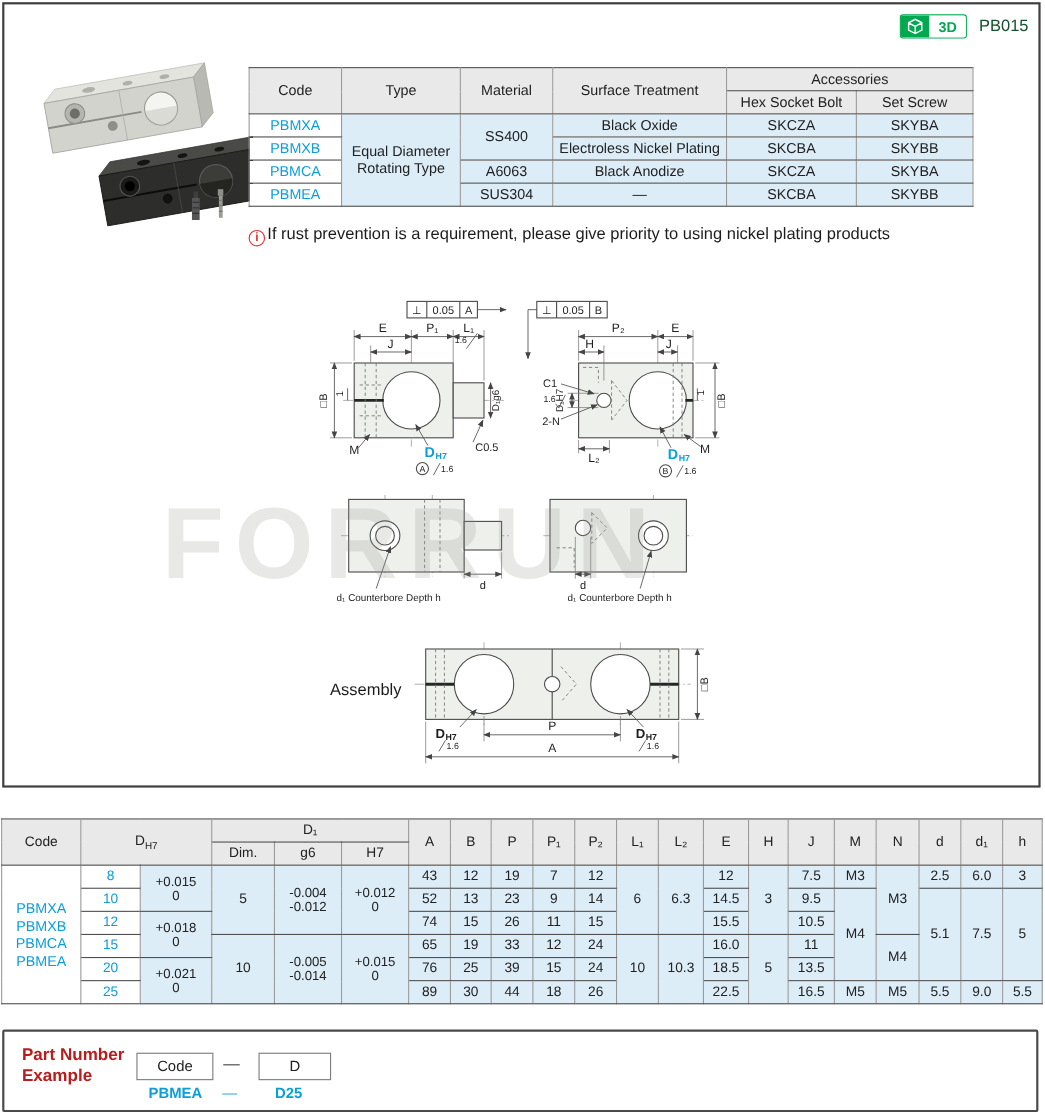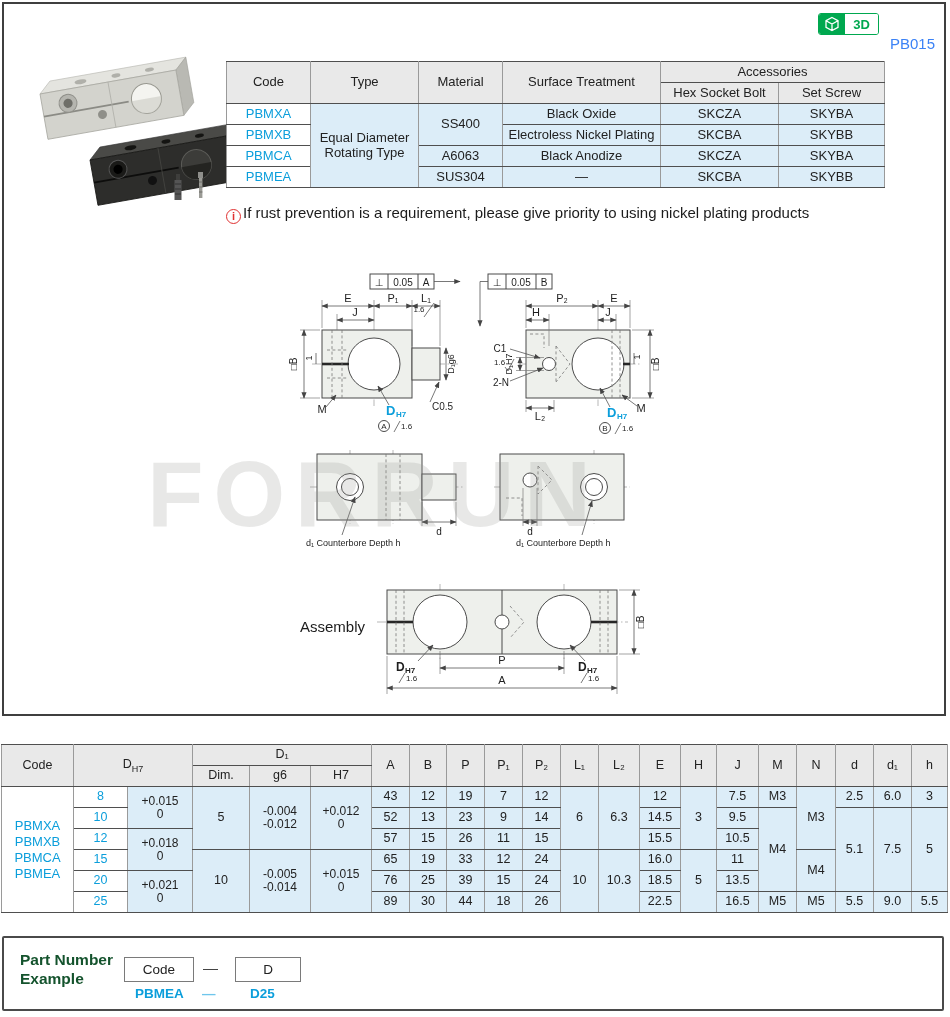--- a/index.html
+++ b/index.html
@@ -9,21 +9,21 @@
   
   .main-box { position:absolute; left:2px; top:2px; width:944px; height:714px;
               border:2px solid #3f3f3f; background:#fff; }
 
   
   .badge-wrap { position:absolute; left:814px; top:9px; display:flex; align-items:center; }
   .badge { display:flex; height:22px; border:1.5px solid #00A84F; border-radius:3px; overflow:hidden; cursor:pointer; }
   .badge-ico { width:26px; background:#00A84F; display:flex; align-items:center; justify-content:center; }
   .badge-3d { width:33px; background:#fff; color:#00A84F; font-weight:bold; font-size:13px;
               display:flex; align-items:center; justify-content:center; }
-  .page-code { position:absolute; left:886px; top:11px; font-size:15px; color:#3b82f6;margin-top:20px; }
+  .page-code { position:absolute; left:886px; top:11px; font-size:15px; color:#14532d; }
 
   
   .photo { position:absolute; left:14px; top:52px; width:212px; height:150px; }
 
   
   .spec-table { position:absolute; left:222px; top:57px; border-collapse:collapse; table-layout:fixed;
                 font-size:13px; color:#222; border:1.5px solid #333; }
   .spec-table td { border-left:1px solid #9a9a9a; border-right:1px solid #9a9a9a;
                    border-top:1px solid #4f4f4f; border-bottom:1px solid #4f4f4f;
                    text-align:center; vertical-align:middle; padding:0 2px; line-height:1.12;
@@ -74,21 +74,21 @@
   .dim-table td.hd { background:#e9e9e9; }
   .dim-table td.wht { background:#fff; }
   .dim-table td.blue { color:#0B9EDB; background:#fff; }
   .dim-table sub { font-size:9px; }
   .tol span { display:block; font-size:12px; line-height:13px; }
   .codes4 div { color:#0B9EDB; font-size:13px; line-height:16px; }
 
   
   .pn-box { position:absolute; left:2px; top:936px; width:942px; height:75px;
             border:2px solid #4a4a4a; border-radius:2px; background:#fff; }
-  .pn-title { position:absolute; left:16px; top:12px; font-size:15.5px; font-weight:bold; color:#14532d; line-height:19px; }
+  .pn-title { position:absolute; left:16px; top:12px; font-size:15.5px; font-weight:bold; color:#b91c1c; line-height:19px; }
   .pn-cbox { position:absolute; top:19px; height:25px; border:1.5px solid #7a7a7a;
              display:flex; align-items:center; justify-content:center; font-size:13.5px; color:#222; background:#fff; }
   .pn-code { left:120px; width:70px; }
   .pn-d { left:231px; width:66px; }
   .pn-dash { position:absolute; left:199px; top:21px; font-size:15px; color:#444; }
   .pn-ex { position:absolute; top:48px; font-size:13.5px; font-weight:bold; color:#0B9EDB; }
   .pn-ex-code { left:131px; }
   .pn-ex-dash { left:198px; color:#6fc6ec; }
   .pn-ex-d { left:246px; }
 </style>
@@ -552,21 +552,21 @@
       <td rowspan="4">5</td>
     </tr>
     <tr>
       <td class="blue">12</td>
       <td rowspan="2">
             <div class="tol">
               <span>+0.018</span>
               <span>0</span>
             </div>
           </td>
-      <td>57</td>
+      <td>74</td>
       <td>15</td>
       <td>26</td>
       <td>11</td>
       <td>15</td>
       <td>15.5</td>
       <td>10.5</td>
     </tr>
     <tr>
       <td class="blue">15</td>
       <td rowspan="3">10</td>

